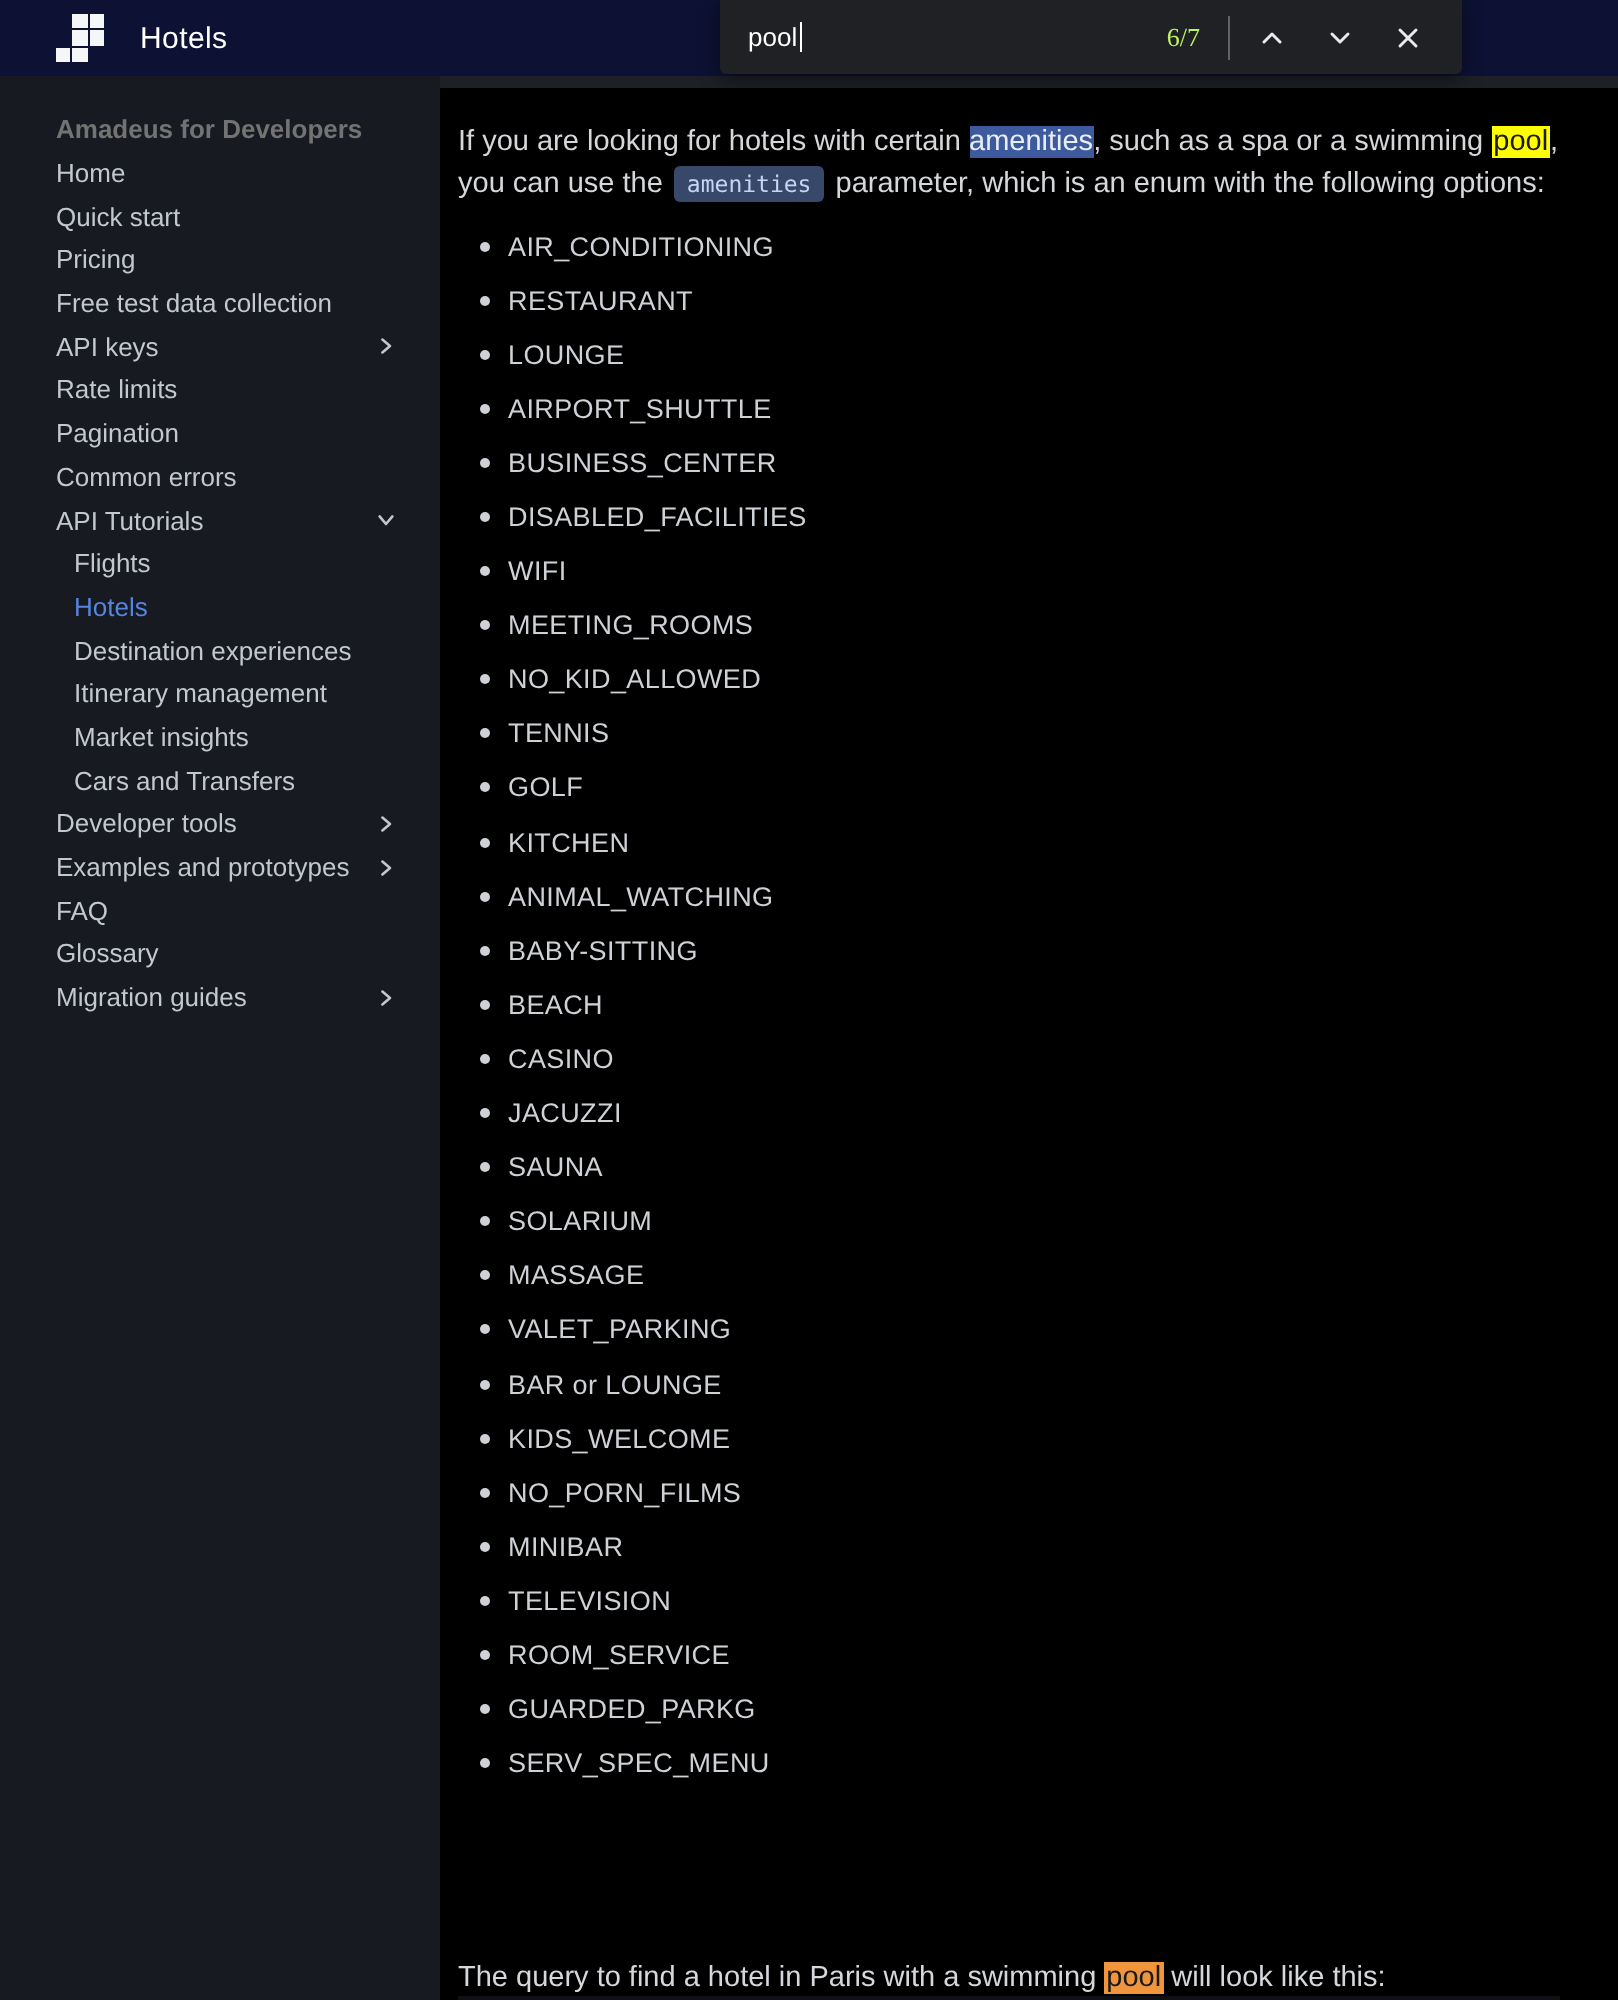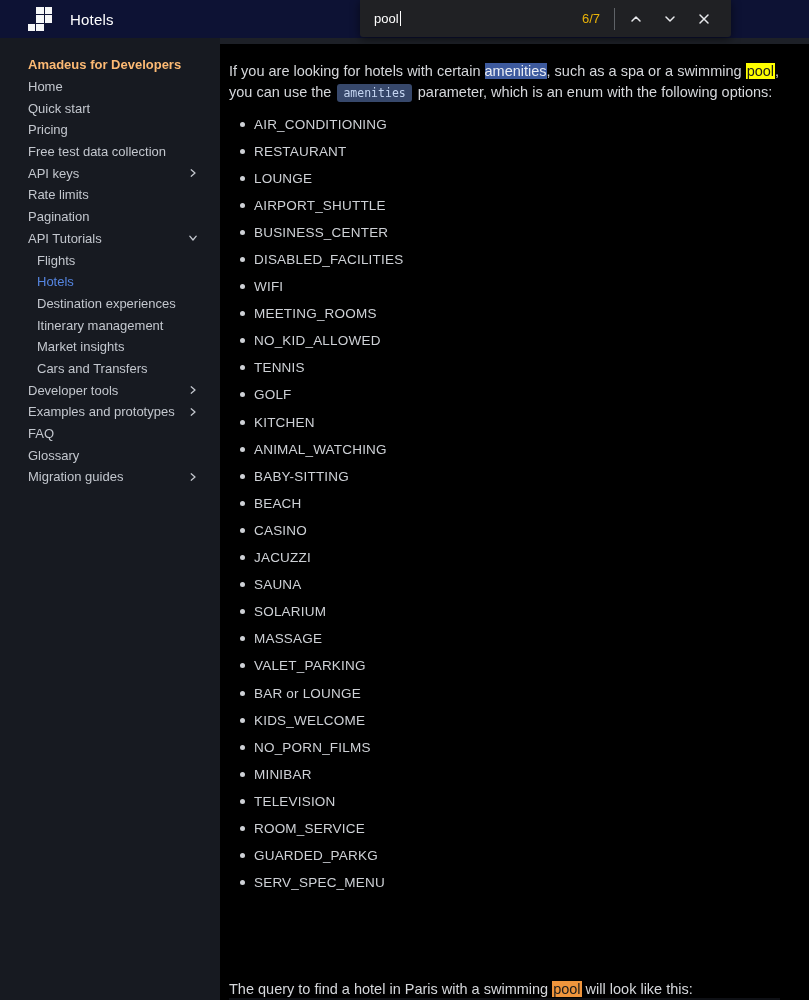--- a/index.html
+++ b/index.html
@@ -33,39 +33,39 @@
   .findbar {
     position:absolute; left:360px; top:0; width:371px; height:37px;
     background:#202124; z-index:10;
     border-radius:0 0 3px 3px;
     box-shadow:0 2px 10px rgba(0,0,0,.55);
     display:flex; align-items:center;
     padding:0 10px 0 14px;
   }
   .find-query { display:flex; align-items:center; flex:1; color:#ffffff; font-size:13px; }
   .caret { display:inline-block; width:1px; height:15px; background:#ffffff; margin-left:1px; }
-  .find-counter { color:#eab308; font-size:13px; margin-right:14px; }
+  .find-counter { color:#bef264; font-size:13px; margin-right:14px;font-family:Liberation Serif, serif; }
   .find-divider { width:1px; height:22px; background:#5f6368; margin-right:4px; }
   .find-btn {
     width:34px; height:32px; display:flex; align-items:center; justify-content:center;
     background:transparent; border:none; color:#e8eaed; cursor:pointer; border-radius:50%;
   }
   .find-btn svg { display:block; }
 
   
   .sidebar {
     position:absolute; left:0; top:38px; width:220px; height:962px;
     background:#171a21; padding-top:16px;
   }
   .sb-item {
     height:21.7px; display:flex; align-items:center;
     padding-left:28px; padding-right:22px;
     font-size:13px; color:#c3c7ce; cursor:pointer; position:relative;
   }
-  .sb-item.brand { font-weight:700; color:#fdba74; cursor:default; }
+  .sb-item.brand { font-weight:700; color:#737373; cursor:default; }
   .sb-item.indent { padding-left:37px; }
   .sb-item.active span.lbl { color:#5585e0; }
   .sb-item .chev {
     position:absolute; right:22px; top:50%; transform:translateY(-50%);
     color:#c3c7ce; display:flex; align-items:center;
   }
 
   
   .main {
     position:absolute; left:220px; top:44px; width:589px; height:962px;
@@ -166,20 +166,23 @@
         </svg>
       </span>
     </div>
     <div class="sb-item">
       <span class="lbl">Rate limits</span>
     </div>
     <div class="sb-item">
       <span class="lbl">Pagination</span>
     </div>
     <div class="sb-item">
+      <span class="lbl">Common errors</span>
+    </div>
+    <div class="sb-item">
       <span class="lbl">API Tutorials</span>
       <span class="chev">
         <svg width="10" height="10" viewBox="0 0 10 10">
           <path d="M1.8 3.2 L5 7 L8.2 3.2" fill="none" stroke="currentColor" stroke-width="1.3" stroke-linecap="round" stroke-linejoin="round"></path>
         </svg>
       </span>
     </div>
     <div class="sb-item indent">
       <span class="lbl">Flights</span>
     </div>

